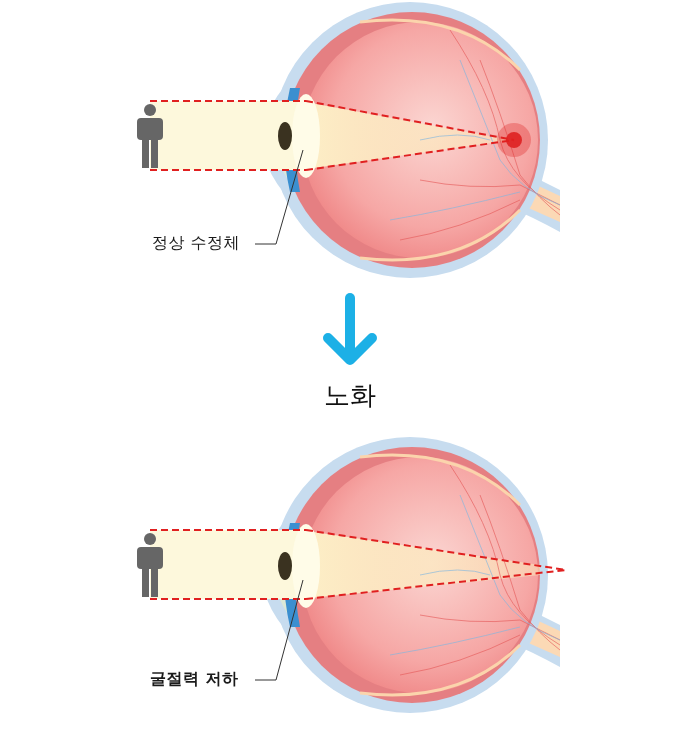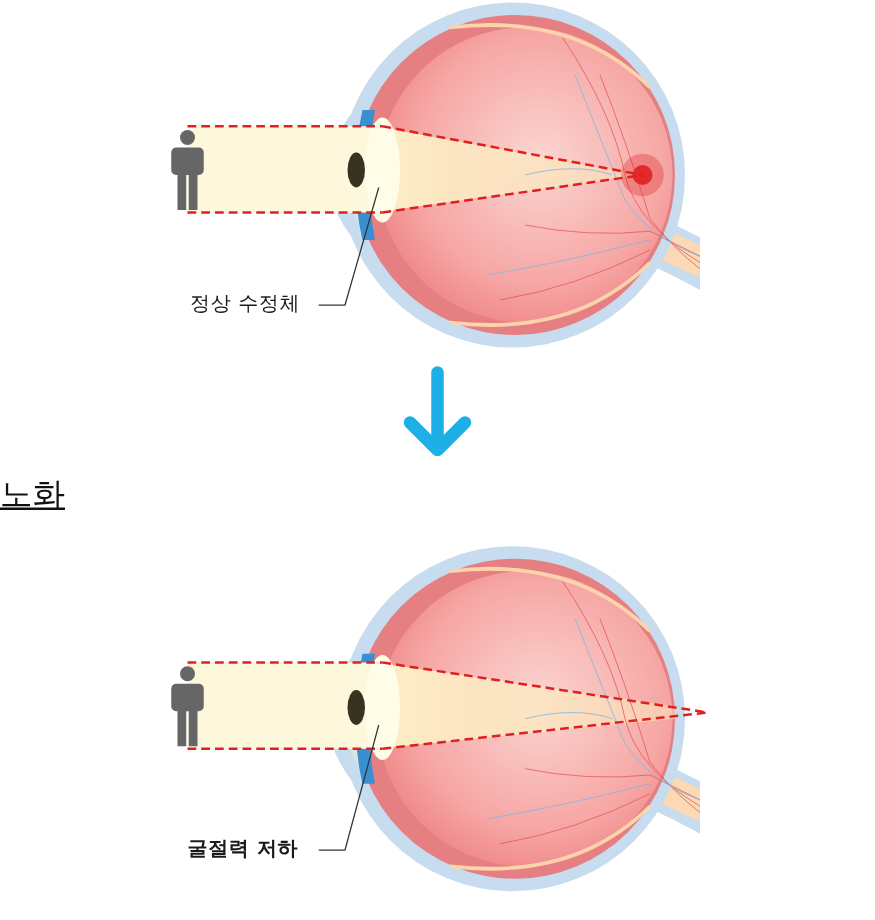--- a/index.html
+++ b/index.html
@@ -1,21 +1,21 @@
 <!DOCTYPE html>
 <html><head>
   <meta charset="utf-8">
   <style>
     html, body { margin: 0; padding: 0; background: #ffffff; }
     body { width: 700px; height: 736px; position: relative; overflow: hidden; font-family: "DejaVu Sans", sans-serif; }
     .panel { position: absolute; left: 0; width: 700px; }
     .panel svg { position: absolute; left: 0; top: 0; }
     .label { position: absolute; font-size: 16px; color: #1a1a1a; letter-spacing: 0.5px; white-space: nowrap; }
     .arrow-wrap { position: absolute; left: 318px; top: 290px; width: 64px; height: 80px; }
-    .stage-label { position: absolute; left: 0; width: 700px; top: 378px; font-size: 26px; color: #111; text-decoration: underline; }
+    .stage-label { position: absolute; left: 0; width: 700px; top: 378px; text-align: center; font-size: 26px; color: #111; }
   </style>
 </head>
 <body>
 
 <div class="panel" style="top:0; height:280px;">
   <svg width="700" height="280" viewBox="0 0 700 280">
     <defs>
       <radialGradient id="eyeGradA" cx="55%" cy="45%" r="60%">
         <stop offset="0%" stop-color="#fbd6d2"></stop>
         <stop offset="70%" stop-color="#f6a7a5"></stop>

